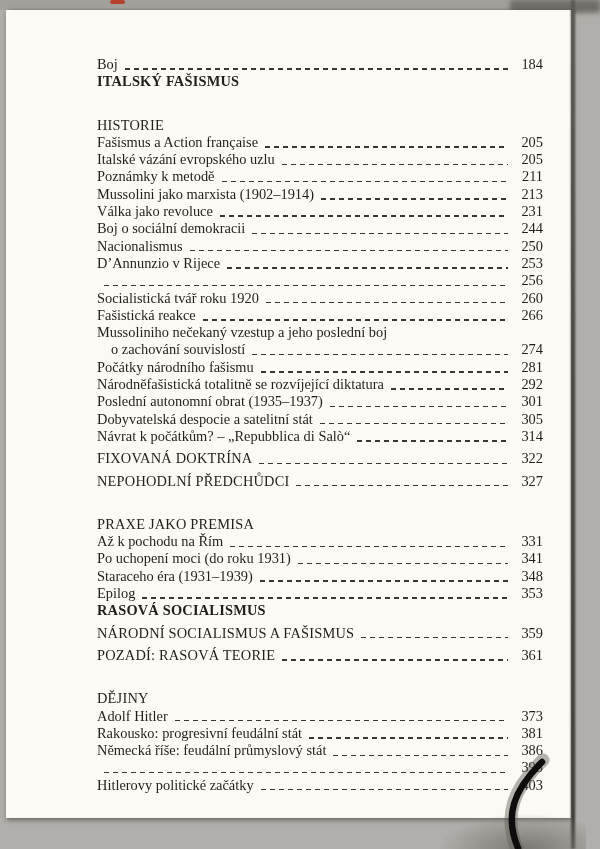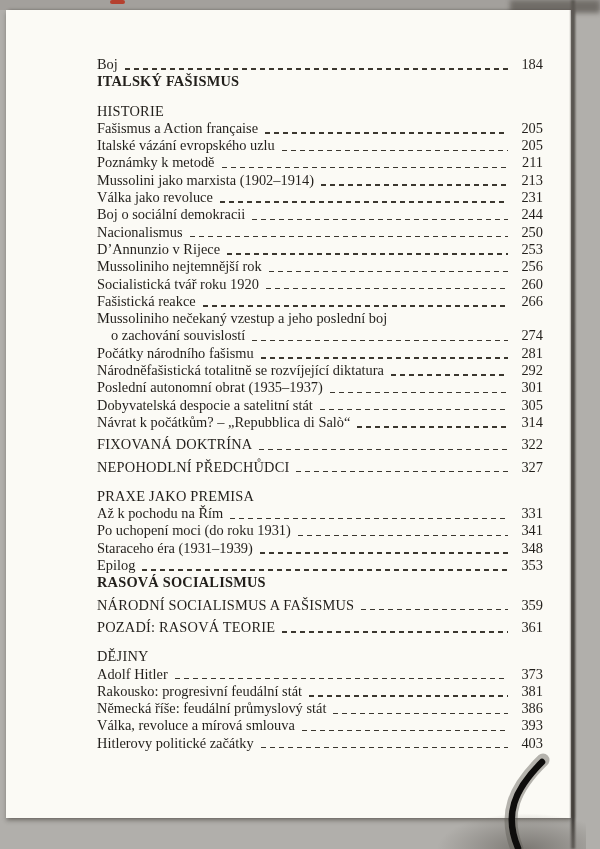--- a/index.html
+++ b/index.html
@@ -35,21 +35,21 @@
   .row{display:flex;align-items:flex-start;white-space:nowrap;}
   .row .label{flex:0 0 auto;}
   .row .leader{
     flex:1 1 auto;min-width:12px;height:1.4px;align-self:flex-end;
     margin:0 5px 3.5px 7px;
     background:repeating-linear-gradient(to right,#3b372f 0,#3b372f 5px,transparent 5px,transparent 9px);
   }
   .row .pagenum{flex:0 0 30px;text-align:right;}
   .row.part{}
   .row.part .label{font-weight:bold;letter-spacing:.2px;}
-  .row.section{margin-top:12px;letter-spacing:.2px;}
+  .row.section{margin-top:26px;letter-spacing:.2px;}
   .row.secentry{margin-top:5px;}
   .row.secentry .label{letter-spacing:.2px;}
   .row.cont .label{padding-left:14px;}
 </style>
 </head>
 <body>
 
 <div class="scan-top-strip"></div>
 <div class="scan-corner-tr"></div>
 <div class="scan-speck"></div>
@@ -102,21 +102,20 @@
         <span class="label">Nacionalismus</span>
         <span class="leader"></span>
         <span class="pagenum">250</span>
       </div>
       <div class="row entry">
         <span class="label">D’Annunzio v Rijece</span>
         <span class="leader"></span>
         <span class="pagenum">253</span>
       </div>
       <div class="row entry">
-        <span class="label">Mussoliniho nejtemnější rok</span>
         <span class="leader"></span>
         <span class="pagenum">256</span>
       </div>
       <div class="row entry">
         <span class="label">Socialistická tvář roku 1920</span>
         <span class="leader"></span>
         <span class="pagenum">260</span>
       </div>
       <div class="row entry">
         <span class="label">Fašistická reakce</span>
@@ -214,21 +213,20 @@
         <span class="label">Rakousko: progresivní feudální stát</span>
         <span class="leader"></span>
         <span class="pagenum">381</span>
       </div>
       <div class="row entry">
         <span class="label">Německá říše: feudální průmyslový stát</span>
         <span class="leader"></span>
         <span class="pagenum">386</span>
       </div>
       <div class="row entry">
-        <span class="label">Válka, revoluce a mírová smlouva</span>
         <span class="leader"></span>
         <span class="pagenum">393</span>
       </div>
       <div class="row entry">
         <span class="label">Hitlerovy politické začátky</span>
         <span class="leader"></span>
         <span class="pagenum">403</span>
       </div>
     </div>
 </div>

